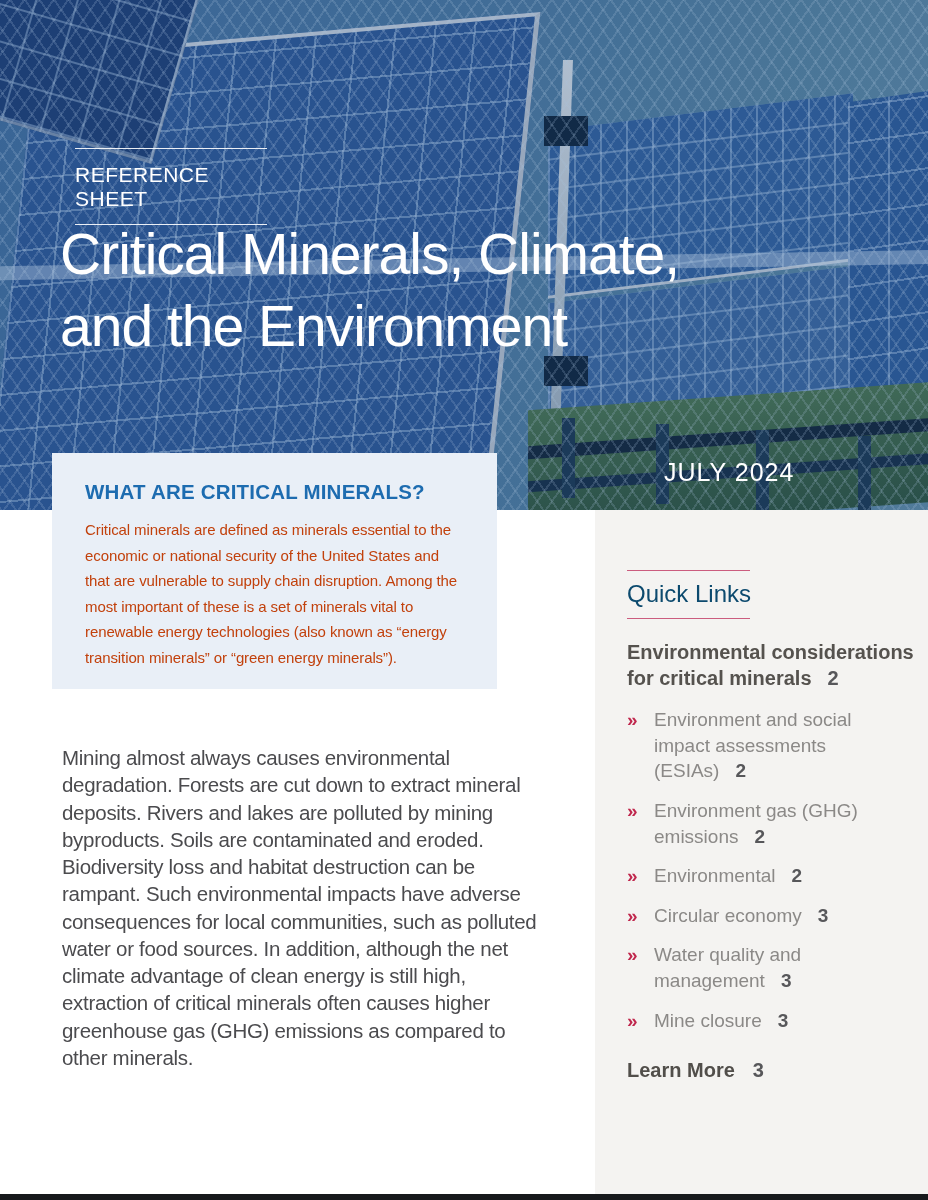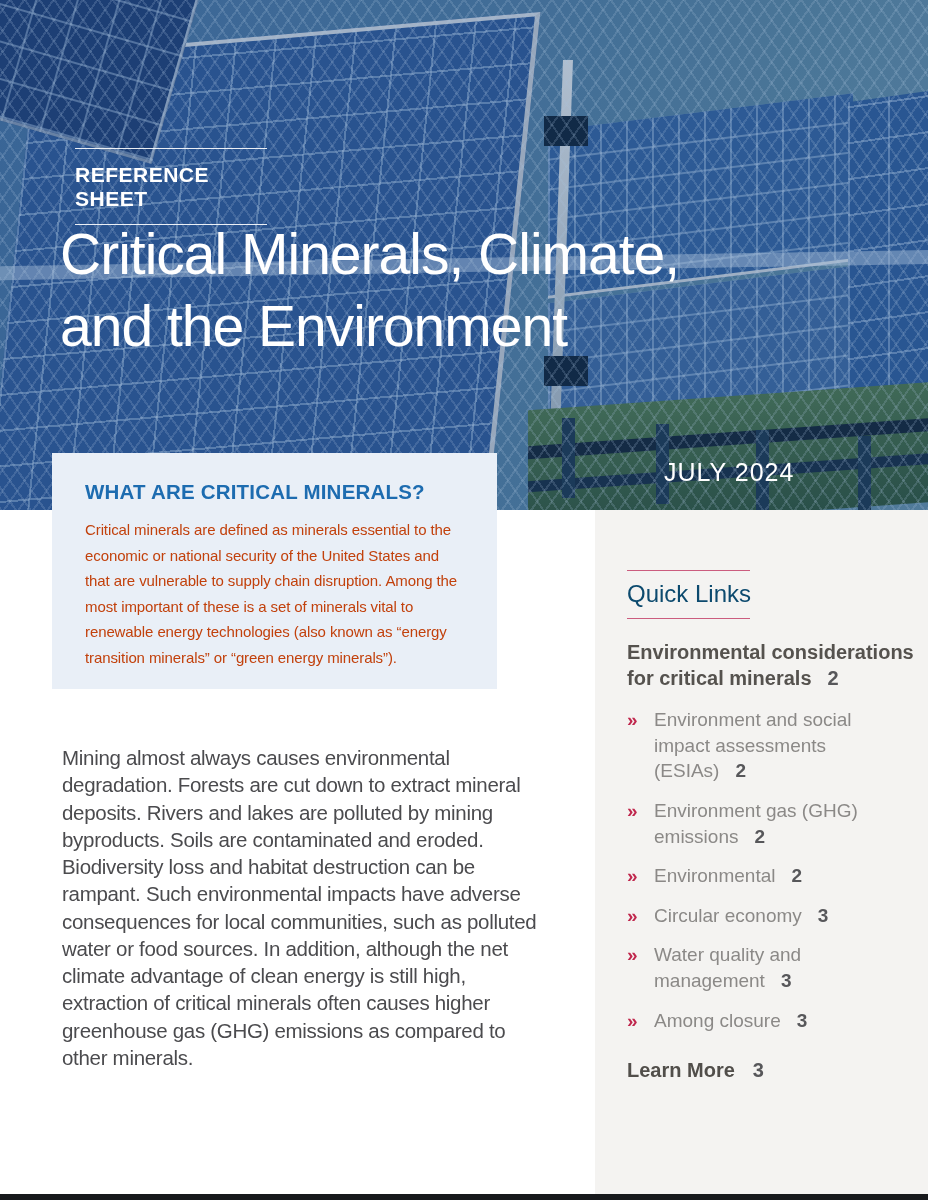--- a/index.html
+++ b/index.html
@@ -44,21 +44,21 @@
   .post1 { left:562px; } .post2 { left:656px; top:424px; } .post3 { left:756px; top:430px; } .post4 { left:858px; top:436px; }
   .mesh { position:absolute; inset:0;
           background-image:
             repeating-linear-gradient(55deg,  rgba(195,218,240,.20) 0 2px, transparent 2px 12px),
             repeating-linear-gradient(-55deg, rgba(195,218,240,.20) 0 2px, transparent 2px 12px); }
   .tint { position:absolute; inset:0; background:rgba(30,64,110,.16); }
 
   
   .kicker-wrap { position:absolute; left:75px; top:148px; width:192px; color:#ffffff; }
   .kicker-rule { height:1px; background:rgba(255,255,255,.9); }
-  .kicker { font-size:21px; letter-spacing:.5px; padding:14px 0 13px 0; font-weight:700; }
+  .kicker { font-size:21px; letter-spacing:.5px; padding:14px 0 13px 0; font-weight:400; }
   .hero-title { position:absolute; left:60px; top:218px; color:#ffffff; font-weight:400;
                 font-size:57px; line-height:1.27; letter-spacing:-1px; }
   .hero-date { position:absolute; left:664px; top:458px; color:#ffffff; font-size:25px;
                letter-spacing:1px; font-weight:400; }
 
   
   .callout { position:absolute; left:52px; top:453px; width:445px; height:236px;
              background:#e9eff7; padding:27px 32px 0 33px; }
   .callout h2 { color:#1d6cb0; font-size:20.5px; letter-spacing:.2px; margin-bottom:13px; }
   .callout p { color:#c2410c; font-size:15px; line-height:1.7; letter-spacing:-0.1px; }
@@ -160,21 +160,21 @@
     <span class="ql-text"><span>Circular economy</span><span class="pagenum">3</span></span>
   </li>
 
   <li>
     <span class="ql-bullet">»</span>
     <span class="ql-text"><span>Water quality and management</span><span class="pagenum">3</span></span>
   </li>
 
   <li>
     <span class="ql-bullet">»</span>
-    <span class="ql-text"><span>Among closure</span><span class="pagenum">3</span></span>
+    <span class="ql-text"><span>Mine closure</span><span class="pagenum">3</span></span>
   </li>
 </ul>
 
     <div class="learn-more">
       <span>Learn More</span><span class="pagenum">3</span>
     </div>
   </aside>
 
   <div class="footer-bar"></div>
 </div>

